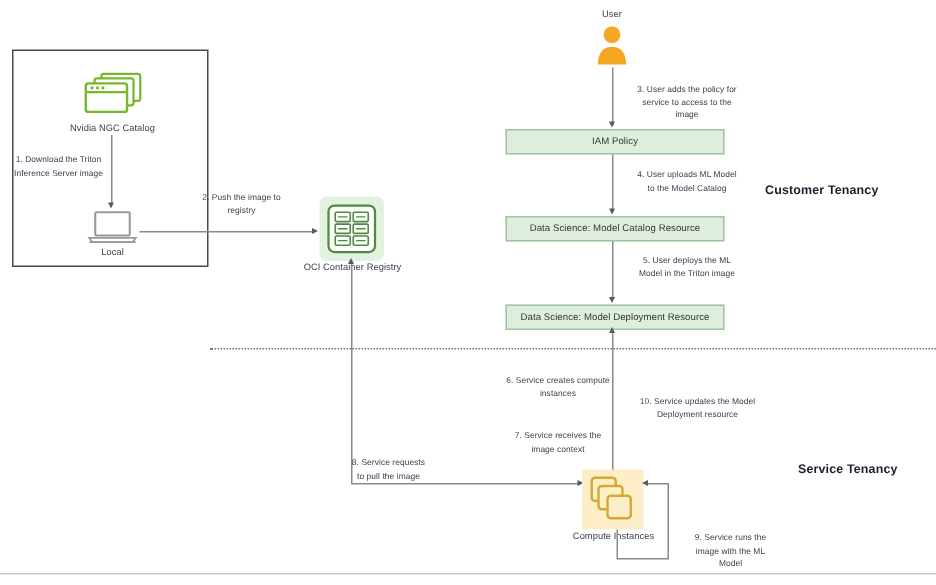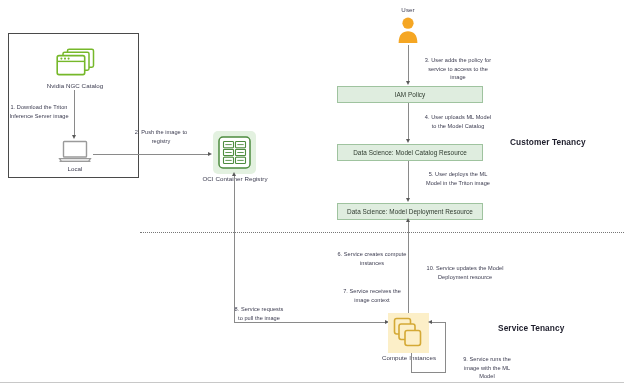--- a/index.html
+++ b/index.html
@@ -37,21 +37,20 @@
     white-space: nowrap;
     letter-spacing: 0.05px;
   }
   .tenancy-label {
     position: absolute;
     font-size: 8.3px;
     font-weight: bold;
     color: #1d1d2b;
     white-space: nowrap;
     letter-spacing: 0.1px;
-    margin-top: 16px;
   }
   .proc-box {
     position: absolute;
     background: #dfeddf;
     border: 1px solid #9fc39f;
     box-sizing: border-box;
     display: flex;
     align-items: center;
     justify-content: center;
     font-size: 6.4px;
@@ -216,21 +215,21 @@
   <div class="proc-box" style="left:337px; top:144px; width:146px; height:17px;">Data Science: Model Catalog Resource</div>
 
   <div class="ln ln-v" style="left:408px; top:161px; width:1px; height:39px;"></div>
   <div class="arrow arrow-down" style="left:406px; top:198px;"></div>
   <div class="step-label" style="left:412px; top:170px; width:92px; white-space:pre-line; text-align:center;">5. User deploys the ML
 Model in the Triton image</div>
 
   <div class="proc-box" style="left:337px; top:203px; width:146px; height:17px;">Data Science: Model Deployment Resource</div>
 
   <div class="tenancy-label" style="left:510px; top:121px;">Customer Tenancy</div>
-  <div class="tenancy-label" style="left:498px; top:307px;">Service Tenancy</div>
+  <div class="tenancy-label" style="left:532px; top:307px;">Service Tenancy</div>
 
   <div class="divider-dotted" style="left:140px; top:232px; width:484px;"></div>
 
   <div class="divider-solid" style="left:0px; top:382px; width:624px;"></div>
 
   <div class="step-label" style="left:327px; top:250px; width:90px; white-space:pre-line; text-align:center;">6. Service creates compute
 instances</div>
   <div class="step-label" style="left:327px; top:287px; width:90px; white-space:pre-line; text-align:center;">7. Service receives the
 image context</div>
 

